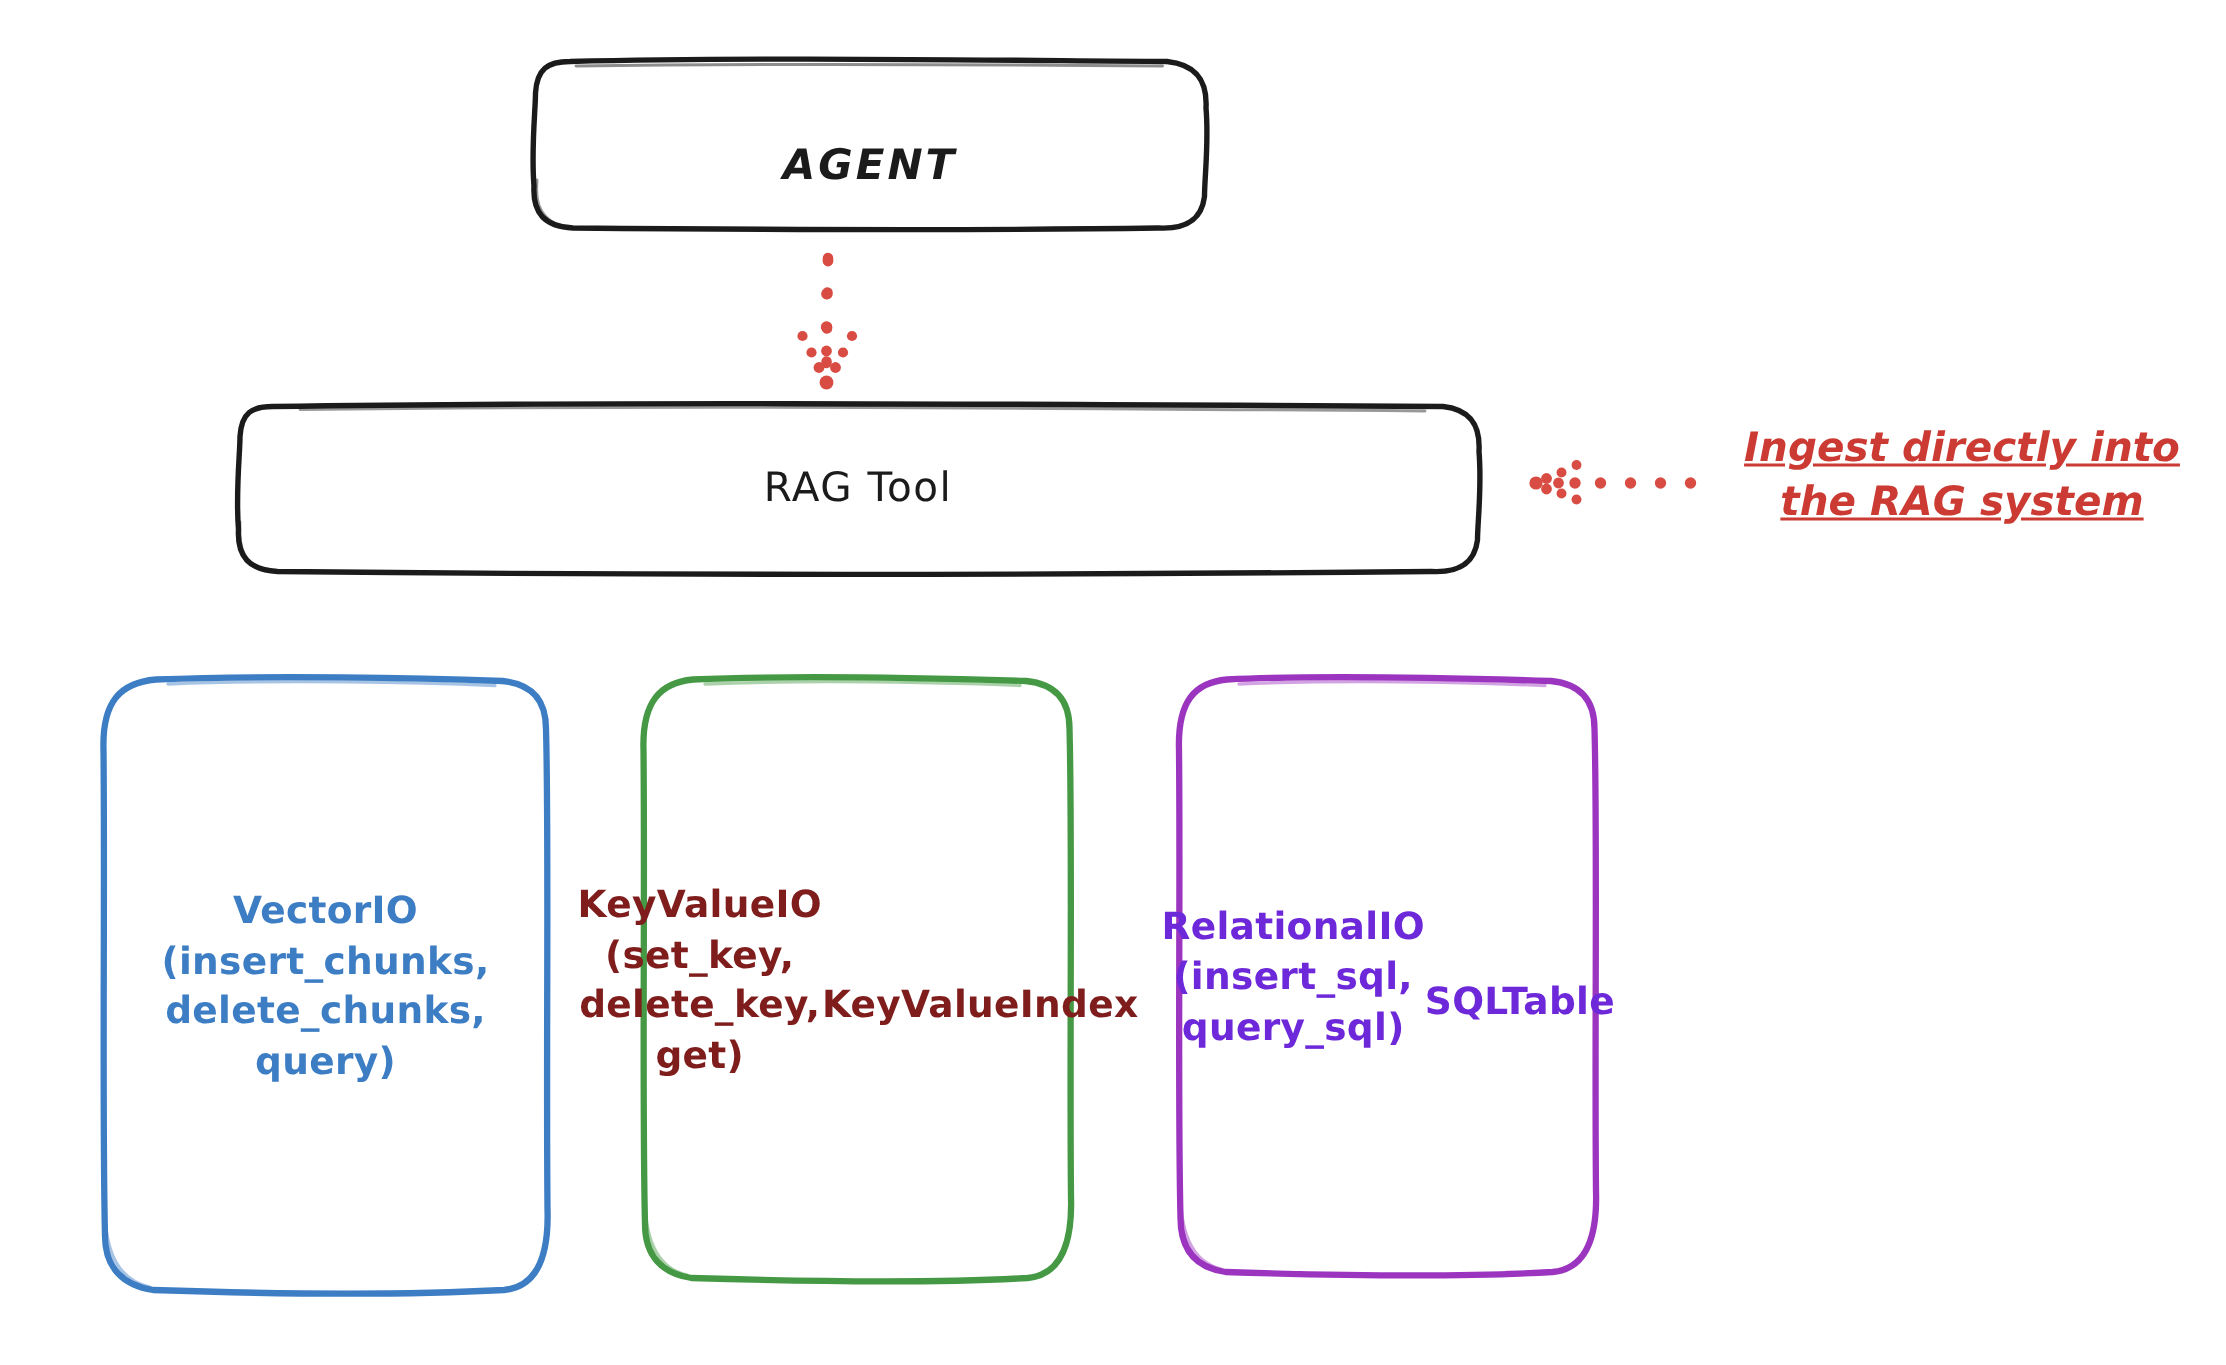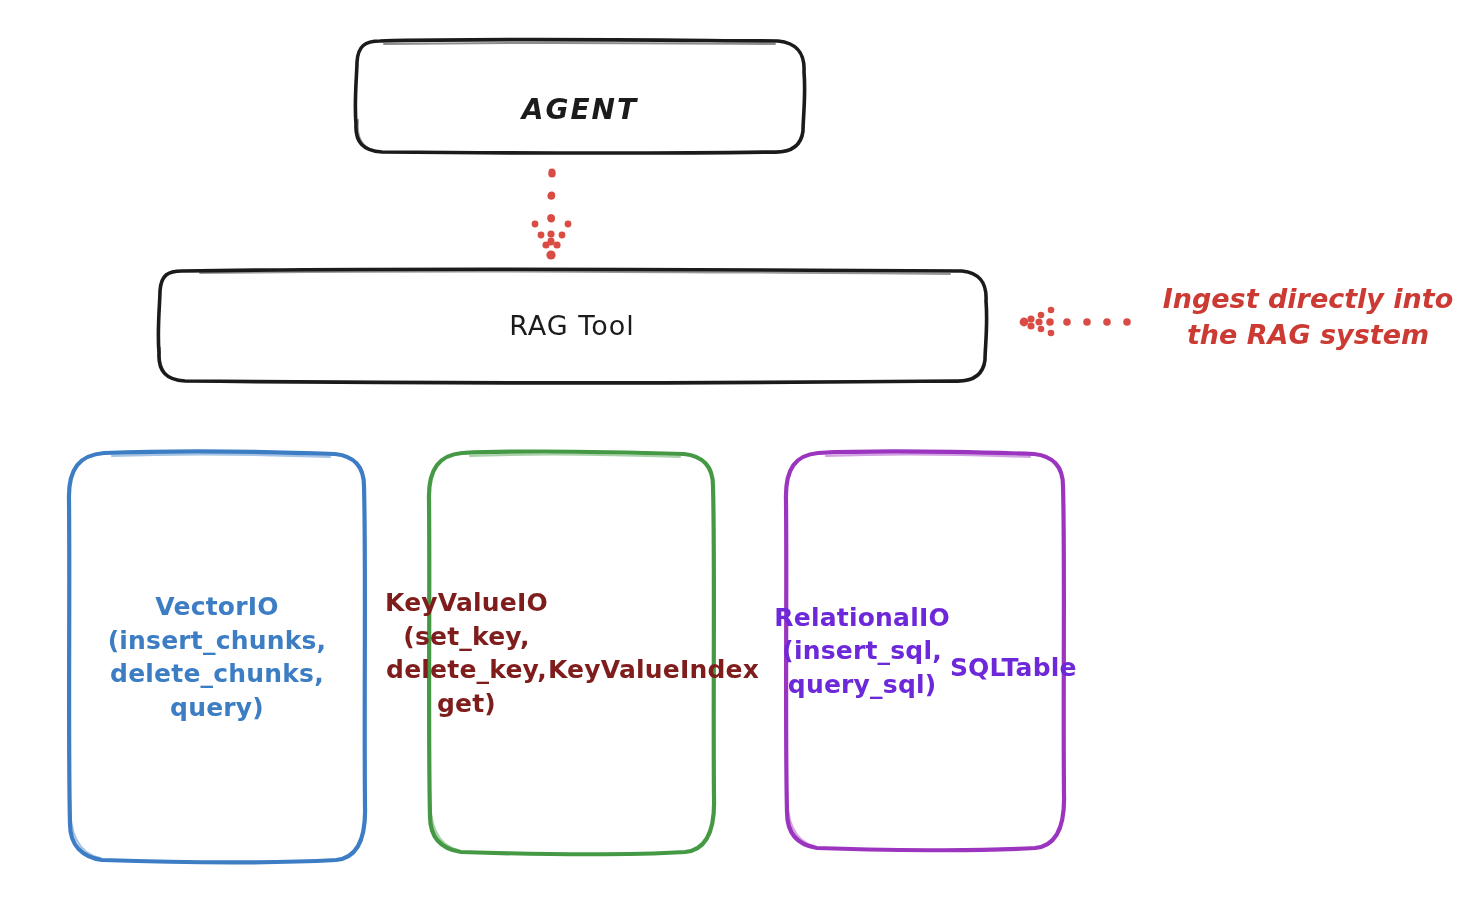--- a/index.html
+++ b/index.html
@@ -123,20 +123,21 @@
     top: 281px;
     width: 320px;
     font-family: "DejaVu Sans", sans-serif;
     font-size: 27px;
     font-weight: 600;
     font-style: italic;
     line-height: 1.32;
     color: #cc3b33;
     white-space: pre-line;
     text-align: center;
+    text-decoration: underline;
   }
 </style>
 </head>
 <body>
 
 <div id="canvas">
 
   <svg id="sketch-layer" viewBox="0 0 1484 910">
 
     <g>

